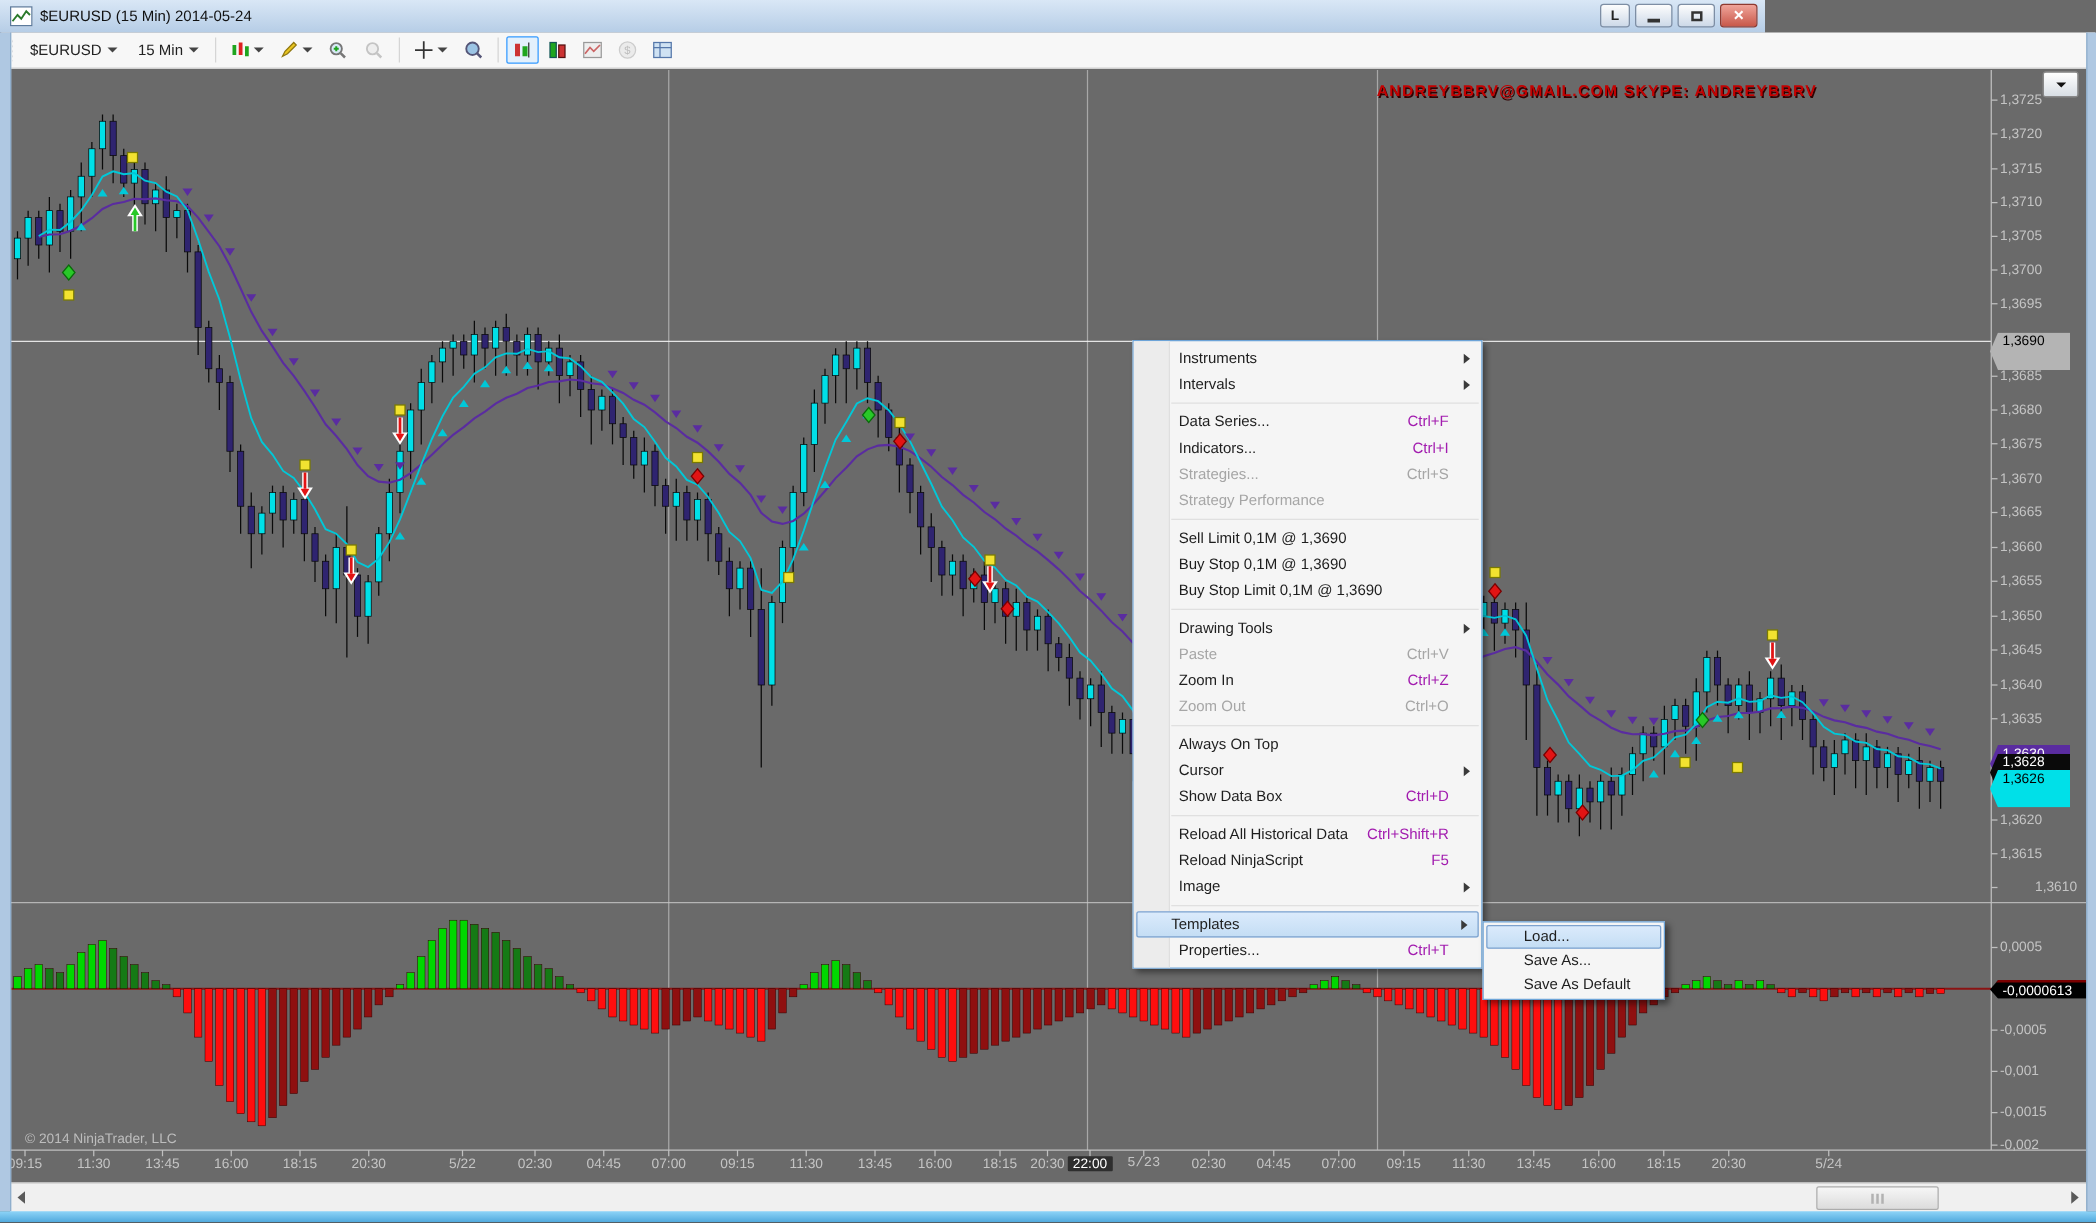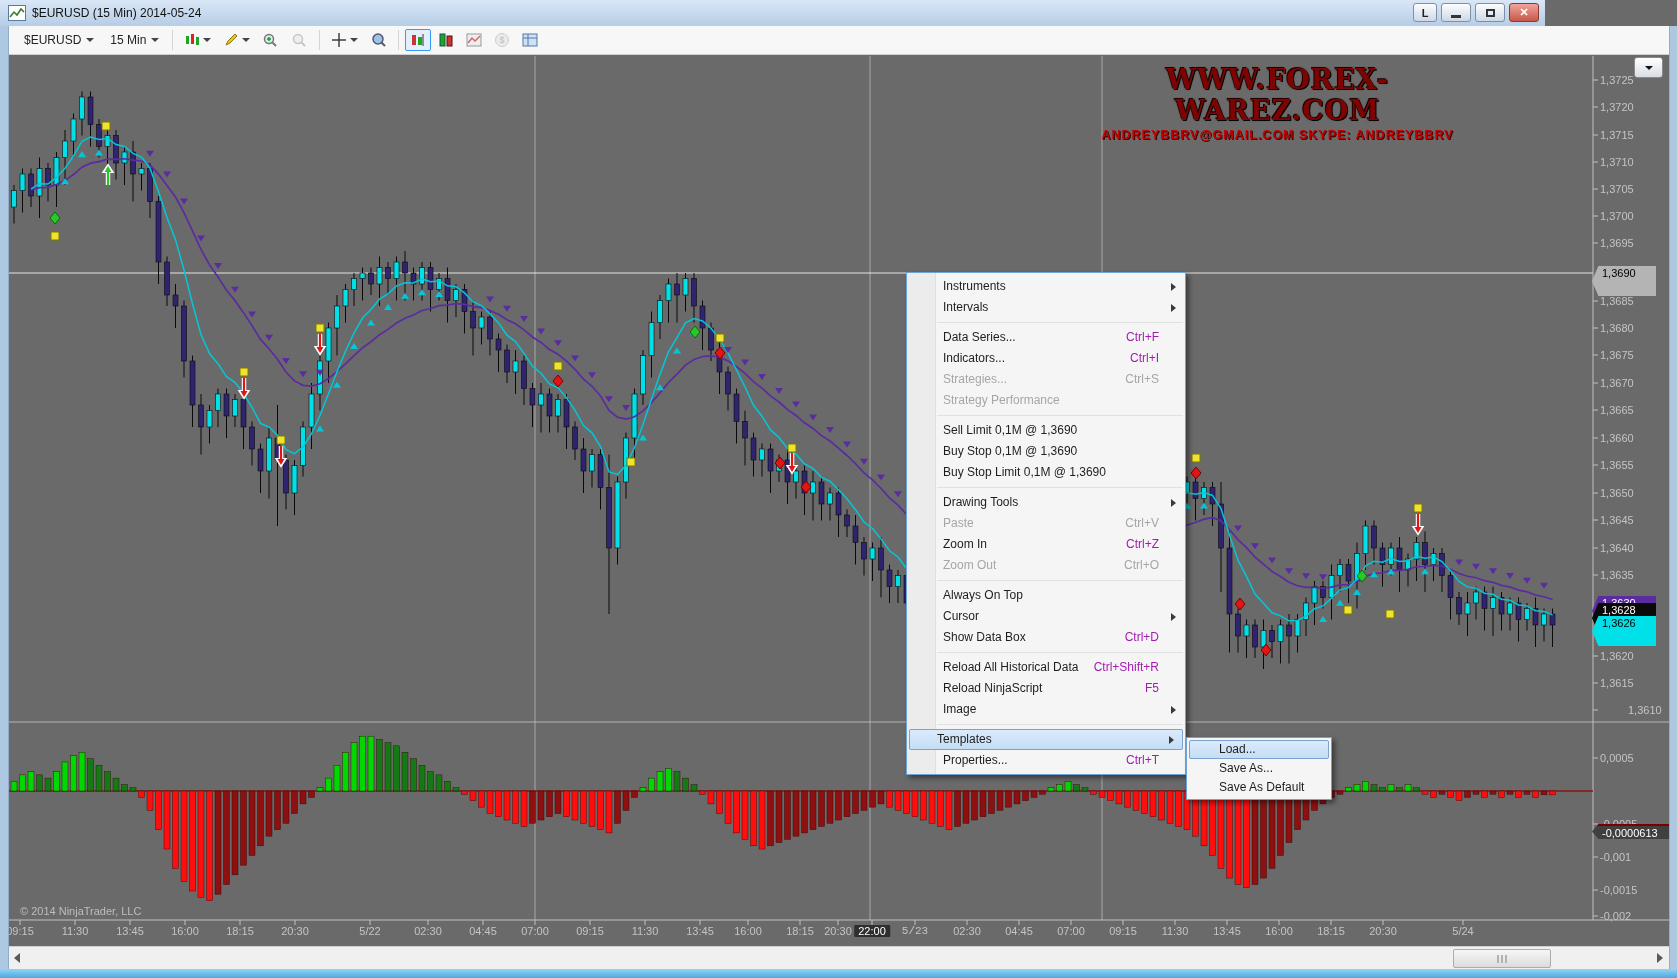--- a/index.html
+++ b/index.html
@@ -5,21 +5,21 @@
   html,body{margin:0;padding:0;background:#444;}
   .app{position:relative;width:1677px;height:978px;background:#6A6A6A;overflow:hidden;
        font-family:"Liberation Sans",sans-serif;-webkit-font-smoothing:antialiased;}
   
   .frame-left,.frame-right{position:absolute;top:26px;width:8px;height:943px;background:#AFC8E2;}
   .frame-left{left:0;border-right:1px solid #8FAECC;}
   .frame-right{left:1669px;border-left:1px solid #8FAECC;}
   .frame-bottom{position:absolute;left:0;top:969px;width:1677px;height:9px;
        background:linear-gradient(#8ED4F8,#4FA8DC);}
   
-  .titlebar{position:absolute;left:0;top:0;width:1545px;height:26px;
+  .titlebar{position:absolute;left:0;top:0;width:1412px;height:26px;
        background:linear-gradient(#D9E7F6,#B6CDE6);border-bottom:1px solid #93A8C2;
        display:flex;align-items:center;}
   .title-icon{width:16px;height:14px;margin:0 6px 0 8px;background:#fff;border:1px solid #5C7A9C;position:relative;}
   .title-icon svg{position:absolute;left:0;top:0;}
   .title-text{font-size:12px;color:#111;}
   .win-controls{position:absolute;right:6px;top:3px;display:flex;gap:4px;}
   .wbtn{width:30px;height:19px;border:1px solid #7E8EA4;border-radius:3px;
        background:linear-gradient(#FDFDFD,#CDD9E8);display:flex;align-items:center;justify-content:center;
        font-size:11px;color:#222;box-sizing:border-box;}
   .wbtn.link{width:24px;font-weight:bold;}
@@ -45,22 +45,22 @@
   .wm2{margin-top:2px;font-size:12.5px;font-weight:bold;letter-spacing:1px;color:#C40000;
        text-shadow:1px 1px 0 #300;}
   .copyright{position:absolute;left:20px;top:905px;font-size:11px;color:#BDBDBD;}
   
   .tag{position:absolute;left:1592px;height:30px;line-height:14px;font-size:11px;padding-left:10px;width:54px;
        clip-path:polygon(0 50%,10% 0,100% 0,100% 100%,10% 100%);}
   .tag.gray{top:266px;background:#B4B4B4;color:#000;}
   .tag.purple{top:596px;background:#5A2CA0;color:#fff;}
   .tag.black{top:603px;background:#0A0A0A;color:#fff;}
   .tag.cyan{top:616px;background:#00E0E8;color:#000;}
-  .tag.red{top:784px;background:#404040;color:#fff;width:72px;border-top:2px solid #7A0000;height:13px;
-       clip-path:polygon(0 50%,8% 0,100% 0,100% 100%,8% 100%);margin-top:40px;}
+  .tag.red{top:784px;background:#000000;color:#fff;width:72px;border-top:2px solid #7A0000;height:13px;
+       clip-path:polygon(0 50%,8% 0,100% 0,100% 100%,8% 100%);}
   .axis-dd{position:absolute;left:1634px;top:57px;width:27px;height:19px;border:1px solid #8A8A8A;border-radius:3px;
        background:linear-gradient(#FFFFFF,#D8DEE4);display:flex;align-items:center;justify-content:center;}
   .axis-dd .caret{border-top-color:#111;}
   
   .menu{position:absolute;left:906px;top:272px;width:280px;background:#F5F5F5;
        border:1px solid #6DA4D8;box-shadow:3px 3px 5px rgba(0,0,0,.45);padding:3px 0;box-sizing:border-box;z-index:10;}
   .menu .gutter{position:absolute;left:0;top:0;bottom:0;width:28px;background:#ECECEC;border-right:1px solid #DFDFDF;}
   .mi{position:relative;height:21px;line-height:21px;font-size:12px;color:#1E1E1E;padding-left:36px;padding-right:26px;
       display:flex;white-space:nowrap;}
   .mi .lbl{flex:1 1 auto;}
@@ -942,21 +942,20 @@
       <rect x="1344" y="606" width="8" height="8" fill="#F2E230" stroke="#7A7A00"></rect>
       <rect x="1386" y="610" width="8" height="8" fill="#F2E230" stroke="#7A7A00"></rect>
       <rect x="1414" y="504" width="8" height="8" fill="#F2E230" stroke="#7A7A00"></rect>
       <line x1="1418" y1="514" x2="1418" y2="527" stroke="#FFF" stroke-width="4.5"></line>
       <path d="M1413.5,527 L1422.5,527 L1418,534 Z" fill="#FFF" stroke="#FFF" stroke-width="2"></path>
       <line x1="1418" y1="514" x2="1418" y2="527" stroke="#E21414" stroke-width="2.2"></line>
       <path d="M1414.5,527 L1421.5,527 L1418,533 Z" fill="#E21414"></path>
     </svg>
 
   <div class="watermark">
-    <div class="wm1">WWW.FOREX-WAREZ.COM</div>
     <div class="wm2">ANDREYBBRV@GMAIL.COM   SKYPE: ANDREYBBRV</div>
   </div>
   <div class="copyright">© 2014 NinjaTrader, LLC</div>
 
   <div id="price-ticks">
       <div class="ptick" style="left: 1600px; top: 74px;">1,3725</div>
       <div class="ptick" style="left: 1600px; top: 101px;">1,3720</div>
       <div class="ptick" style="left: 1600px; top: 129px;">1,3715</div>
       <div class="ptick" style="left: 1600px; top: 156px;">1,3710</div>
       <div class="ptick" style="left: 1600px; top: 183px;">1,3705</div>

